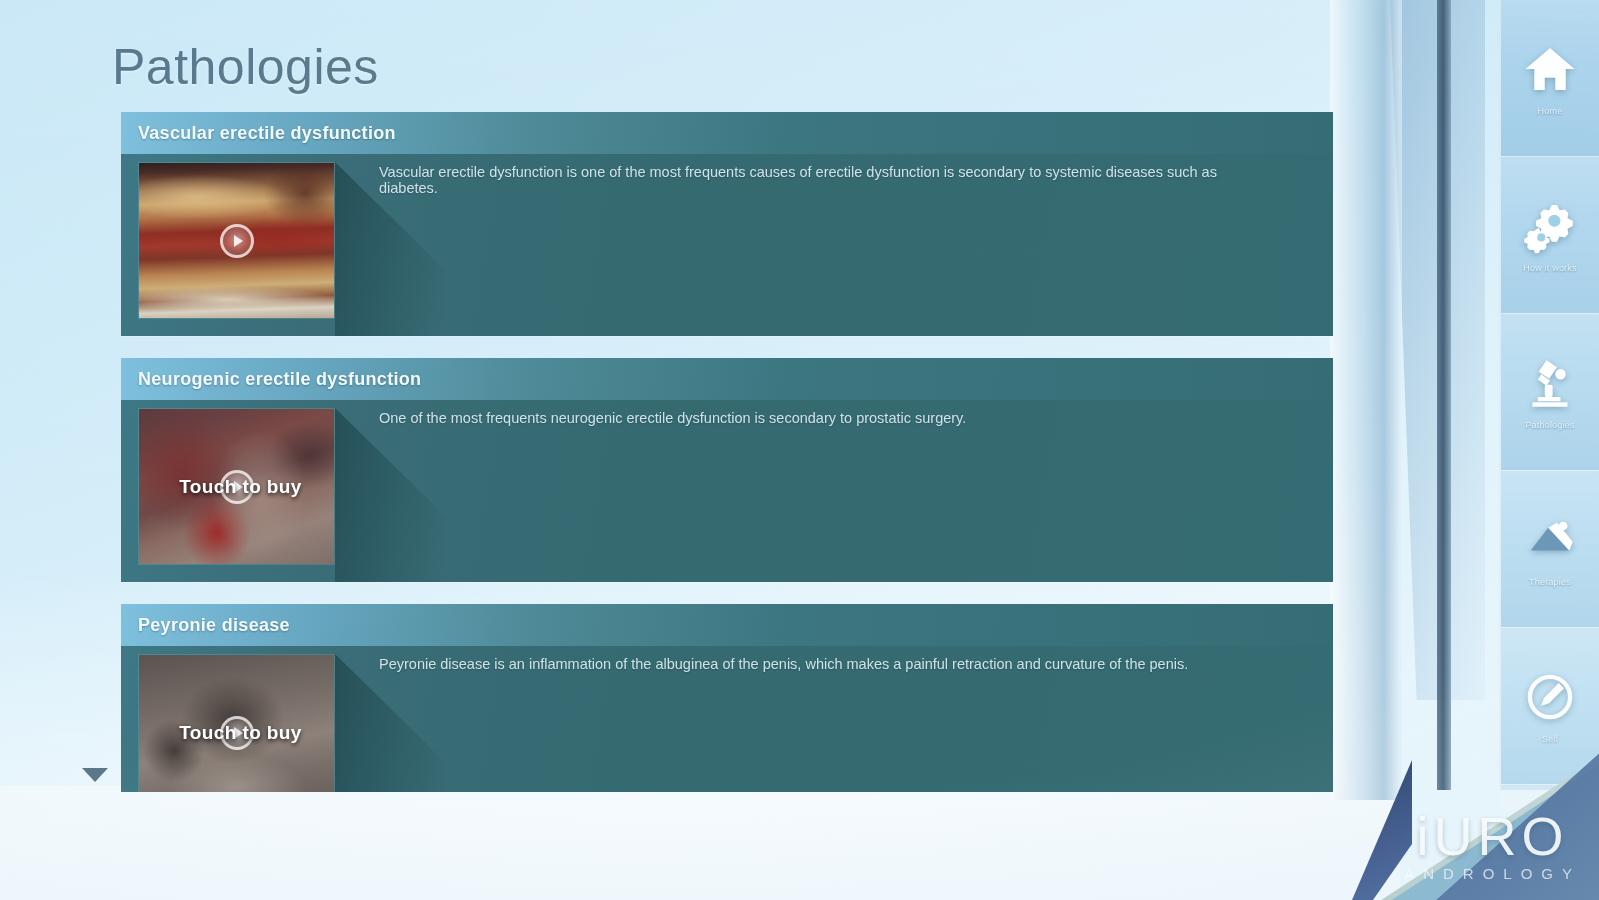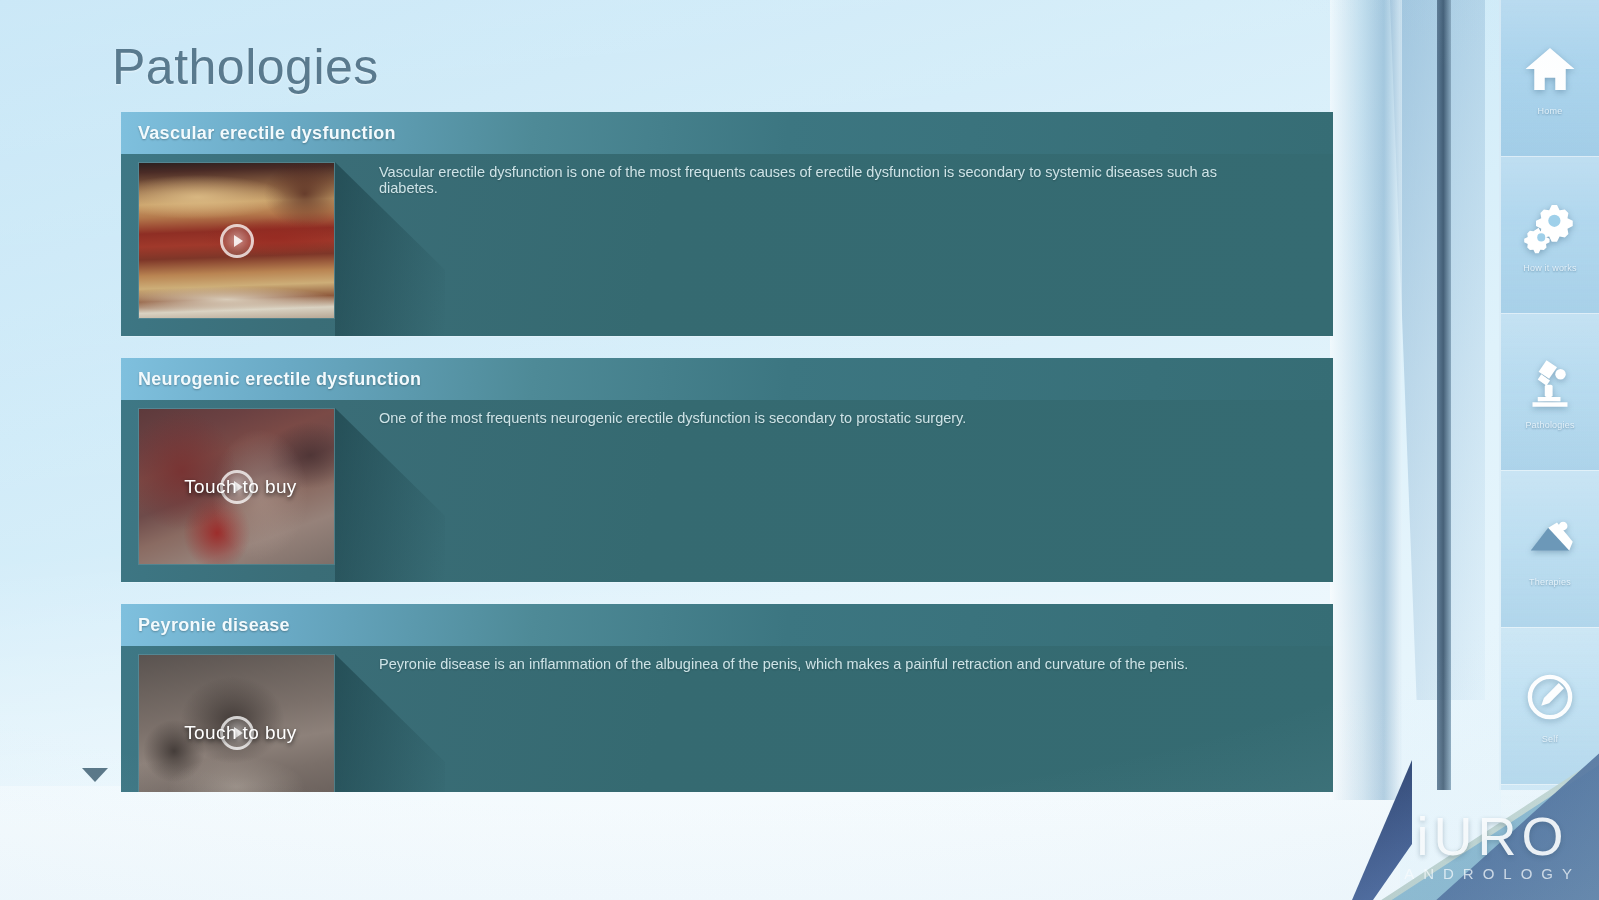--- a/index.html
+++ b/index.html
@@ -208,21 +208,21 @@
     border-top: 6px solid transparent;
     border-bottom: 6px solid transparent;
   }
 
   .buy-overlay {
     position: absolute;
     left: 0; right: 0; top: 50%;
     transform: translateY(-50%);
     text-align: center;
     font-size: 19px;
-    font-weight: normal;
+    font-weight: bold;
     color: #fff;
     letter-spacing: .4px;
     text-shadow: 0 2px 4px rgba(0,0,0,.75);
     z-index: 3;
     margin-left: 8px;
   }
 
   .card-desc {
     position: absolute;
     left: 258px; top: 10px;

